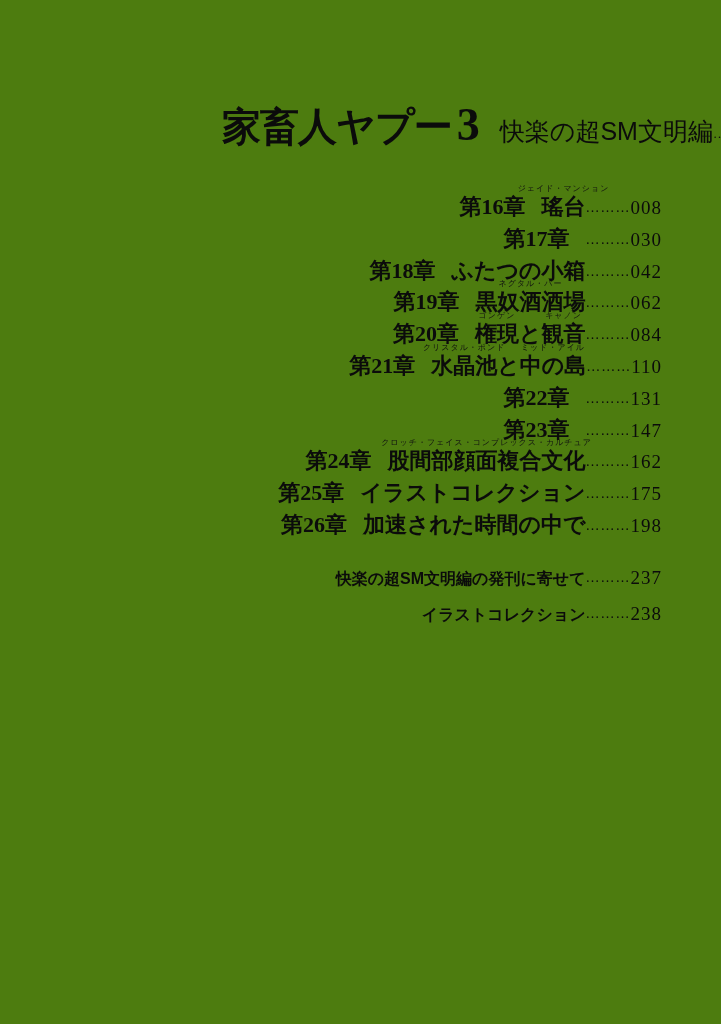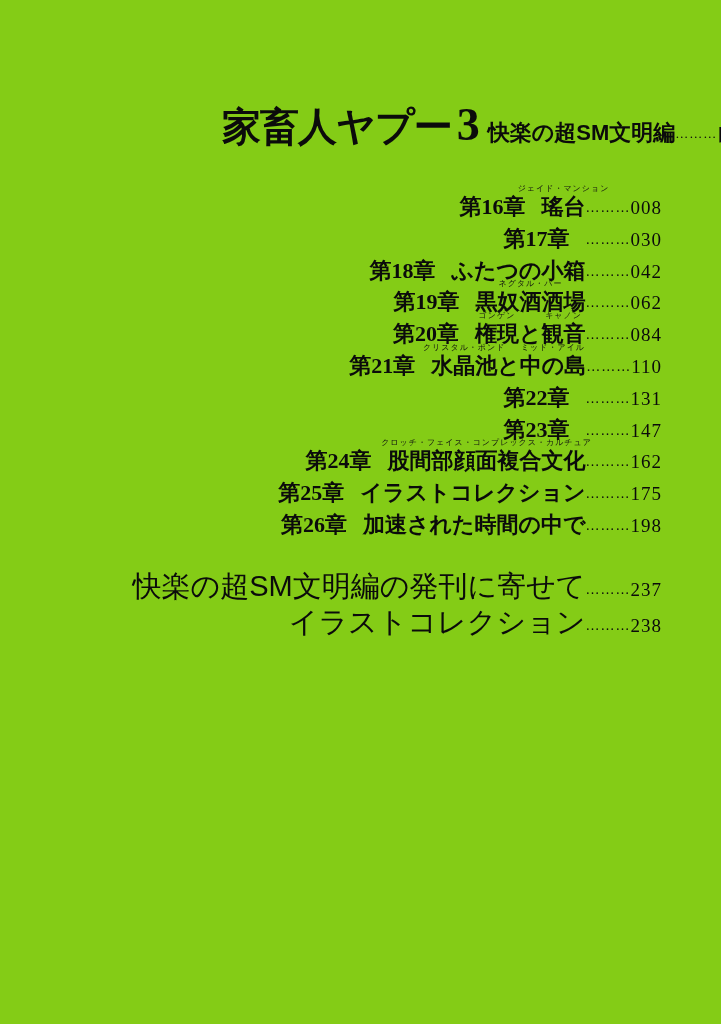--- a/index.html
+++ b/index.html
@@ -7,42 +7,42 @@
   body {
     width: 721px; height: 1024px;
     font-family: "Liberation Sans", sans-serif;
     color: #0b0b0b;
     position: relative;
     overflow: hidden;
   }
   .page {
     position: absolute; left: 0; top: 0;
     width: 721px; height: 1024px;
-    background: #84cc16;
+    background: #4d7c0f;
   }
 
   
   .title-block {
     position: absolute; left: 222px; top: 98px;
     display: flex; align-items: baseline;
     white-space: nowrap;
   }
   .main-title {
     font-size: 39px; font-weight: 900;
     letter-spacing: -1px;
     font-family: "Liberation Sans", sans-serif;
   }
   .volume-number {
     font-family: "Liberation Serif", serif;
     font-size: 46px; font-weight: 700;
     margin-left: 5px;
   }
   .subtitle {
-    font-size: 22px; font-weight: 700;
-    margin-left: 8px; letter-spacing: 0px;
+    font-size: 25px; font-weight: 400;
+    margin-left: 20px; letter-spacing: 0px;
   }
   .title-leader {
     font-family: "Liberation Serif", serif;
     font-size: 13px; letter-spacing: 1px;
     position: relative; top: -2px;
   }
   .toc-label {
     font-family: "Liberation Serif", serif;
     font-size: 17px; font-weight: 700;
   }
@@ -84,21 +84,21 @@
   
   .appendix {
     position: absolute; top: 567px; right: 59px;
     text-align: right;
   }
   .appendix-row {
     display: flex; justify-content: flex-end; align-items: baseline;
     height: 36px; white-space: nowrap;
   }
   .appendix-title {
-    font-size: 29px; font-weight: 400;
+    font-size: 16px; font-weight: 700;
   }
 </style>
 </head>
 <body>
 
 <div class="page">
 
   <header class="title-block">
     <span class="main-title">家畜人ヤプー</span>
     <span class="volume-number">3</span>

